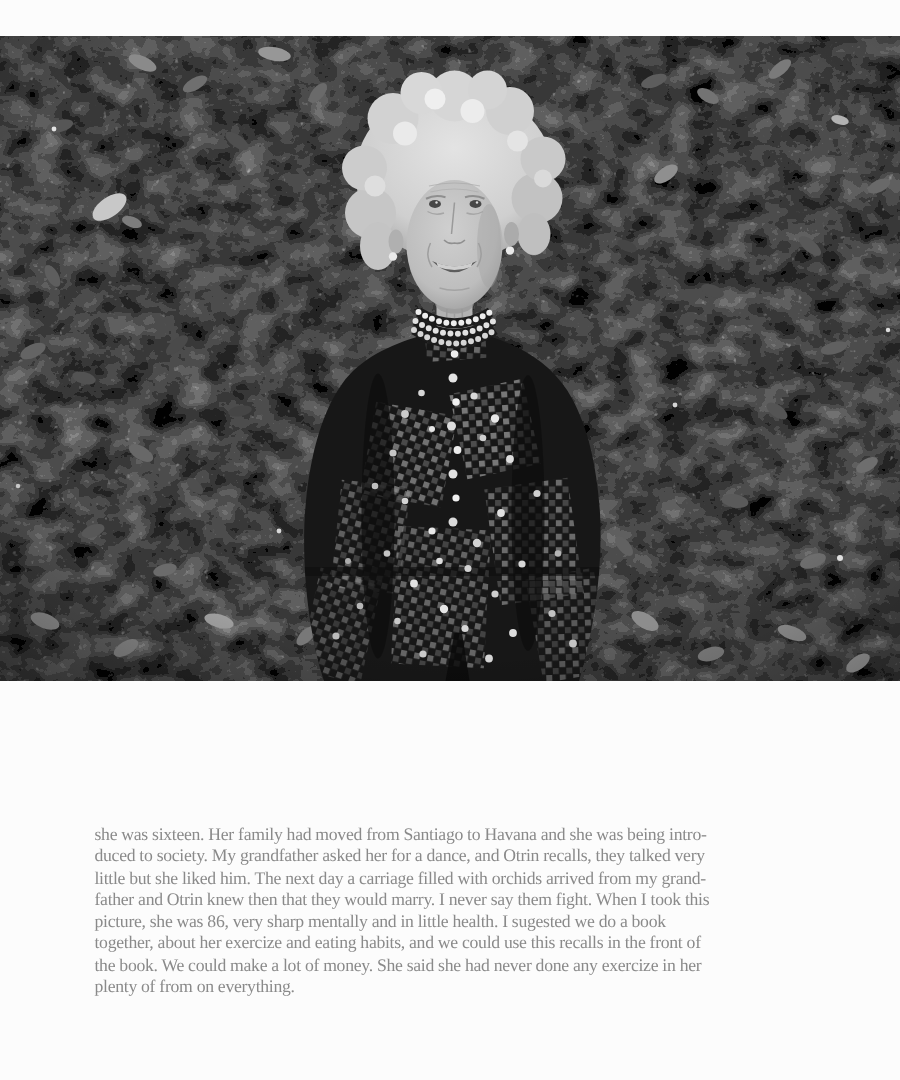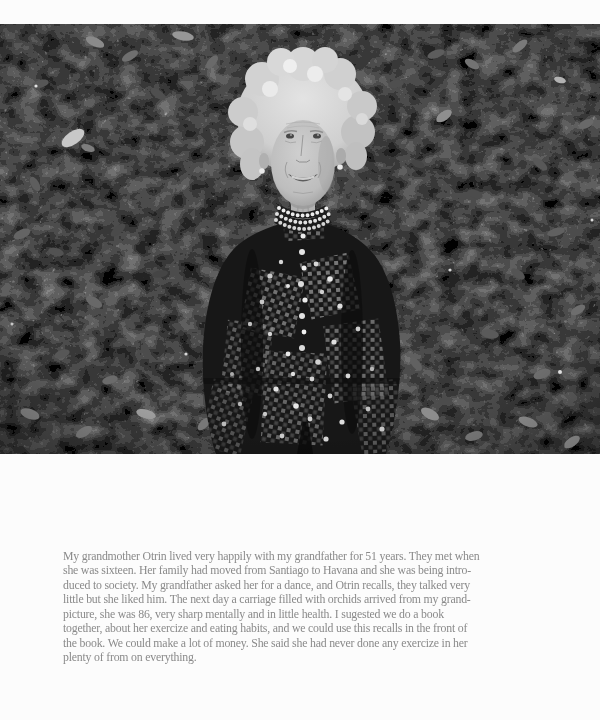--- a/index.html
+++ b/index.html
@@ -260,23 +260,23 @@
           <path d="M277 190 Q303 207 329 190" stroke="#e1e1e1" stroke-width="4" fill="none" stroke-dasharray="0 5" stroke-linecap="round"></path>
           <path d="M276 196 Q303 214 330 196" stroke="#d5d5d5" stroke-width="4" fill="none" stroke-dasharray="0 5" stroke-linecap="round"></path>
         </g>
       </g>
 
       <rect width="600" height="430" fill="url(#vig)"></rect>
     </svg>
   </div>
 
   <div class="caption">
-    <div class="line">My grandmother Otrin lived very happily with my grandfather for 51 years. They met when</div>
     <div class="line">she was sixteen. Her family had moved from Santiago to Havana and she was being intro-</div>
     <div class="line">duced to society. My grandfather asked her for a dance, and Otrin recalls, they talked very</div>
     <div class="line">little but she liked him. The next day a carriage filled with orchids arrived from my grand-</div>
+    <div class="line">father and Otrin knew then that they would marry. I never say them fight. When I took this</div>
     <div class="line">picture, she was 86, very sharp mentally and in little health. I sugested we do a book</div>
     <div class="line">together, about her exercize and eating habits, and we could use this recalls in the front of</div>
     <div class="line">the book. We could make a lot of money. She said she had never done any exercize in her</div>
     <div class="line">plenty of from on everything.</div>
   </div>
 
 </div>
 
 </body></html>

